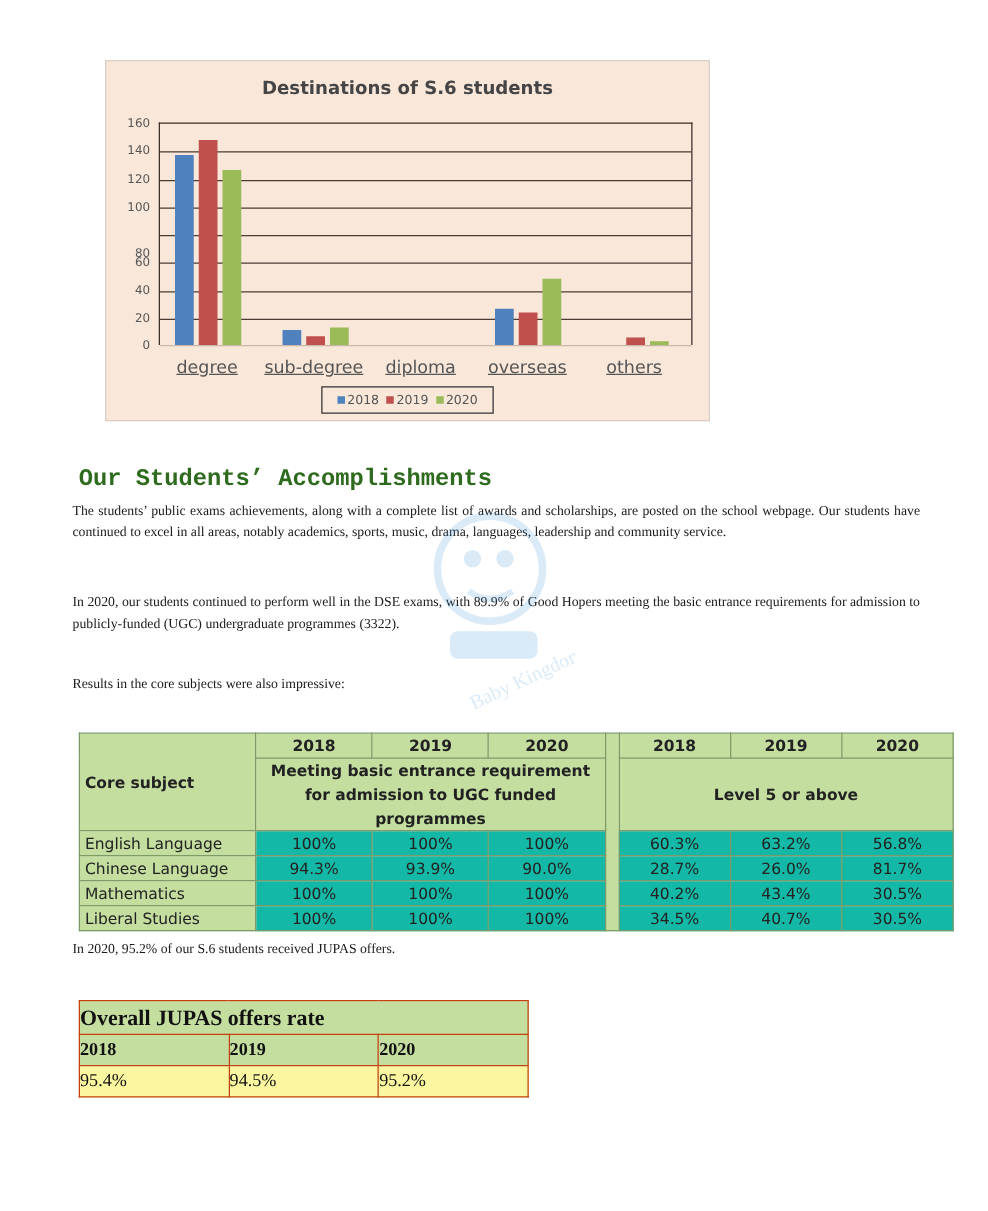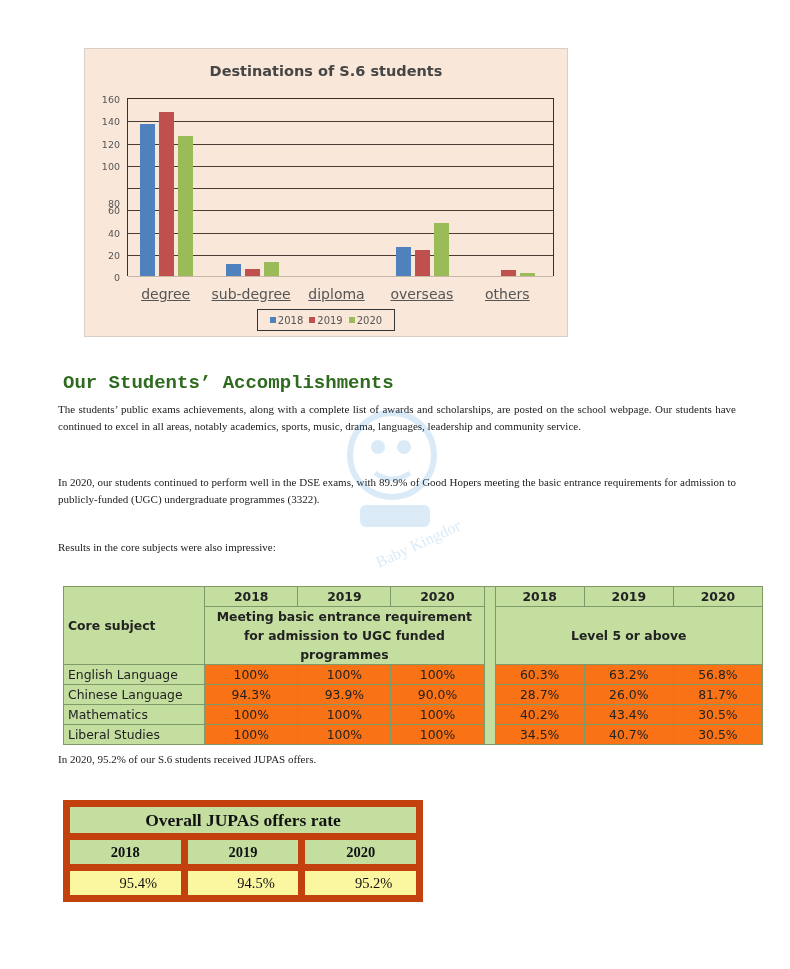--- a/index.html
+++ b/index.html
@@ -18,30 +18,30 @@
   h2.section-title { position:absolute; left:63px; top:372px; margin:0; font-family:Liberation Mono, monospace; font-size:19px; font-weight:bold; color:#2e6b1f; }
   .para { position:absolute; left:58px; width:678px; margin:0; font-size:11px; line-height:17px; text-align:justify; }
   .p1 { top:401px; }
   .p2 { top:474px; }
   .p3 { top:539px; }
   .p4 { top:751px; }
 
   table.core { position:absolute; left:63px; top:586px; width:700px; border-collapse:collapse; font-family:"DejaVu Sans", sans-serif; font-size:12.4px; color:#222; }
   table.core td { border:1px solid #7d9a68; padding:0 4px; height:19px; }
   .hdr { background:#c4dea0; }
-  .val { background:#f97316; text-align:center; }
+  .val { background:#14b8a6; text-align:center; }
   .yr { text-align:center; font-weight:bold; }
   .subj { background:#c4dea0; }
   .gap { background:#c4dea0; width:10px; padding:0 !important; }
 
   table.jupas { position:absolute; left:63px; top:800px; width:360px; border-collapse:collapse; font-family:"Liberation Serif", serif; font-size:14.5px; color:#111; }
-  table.jupas td { border:7px solid #c2410c; text-align:center; height:24px; padding:0; }
+  table.jupas td { border:1px solid #c2410c; height:24px; padding:0; }
   table.jupas .jt { background:#c4dea0; font-weight:bold; font-size:17.5px; height:26px; }
   table.jupas .jy { background:#c4dea0; font-weight:bold; }
-  table.jupas .jv { background:#fbf7a0;padding-left:26px; }
+  table.jupas .jv { background:#fbf7a0; }
 
   .watermark { position:absolute; left:330px; top:395px; width:130px; height:180px; opacity:0.18; pointer-events:none; }
 </style>
 </head>
 <body>
 
 <div class="chart-box">
   <div class="chart-title">Destinations of S.6 students</div>
   <div class="plot" id="plot">
       <div class="ytick" style="top: 178px;">0</div>

